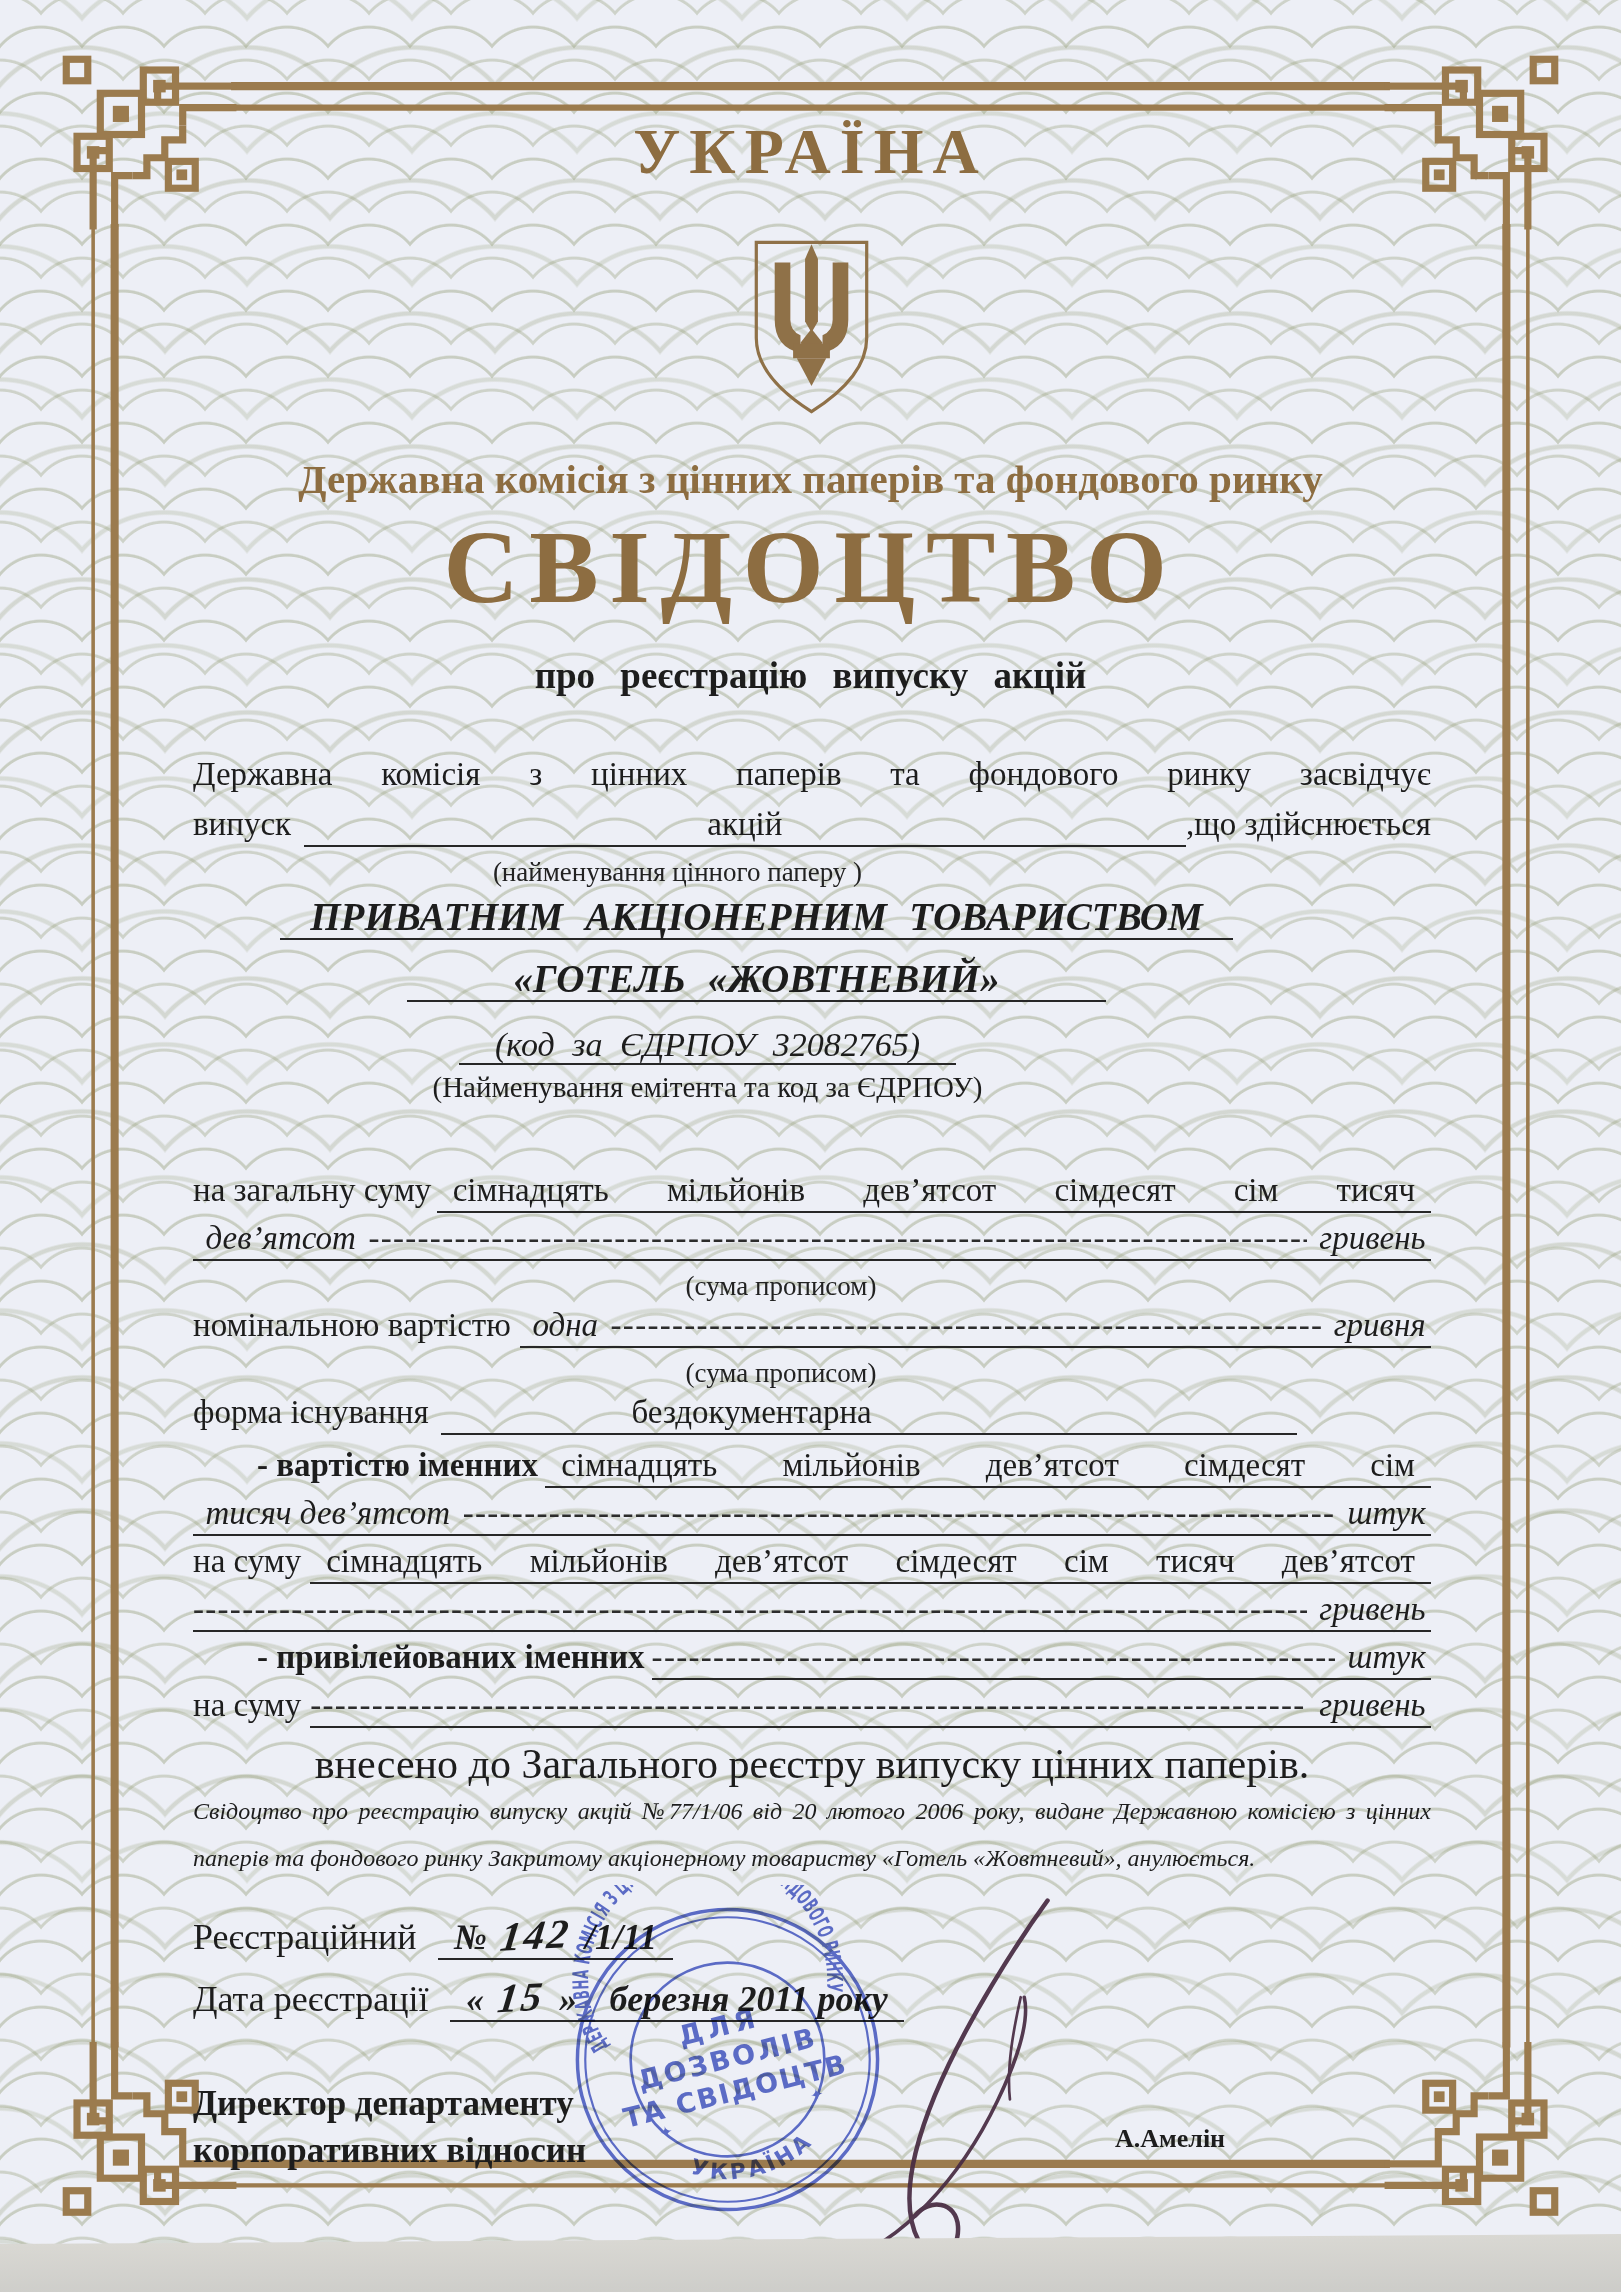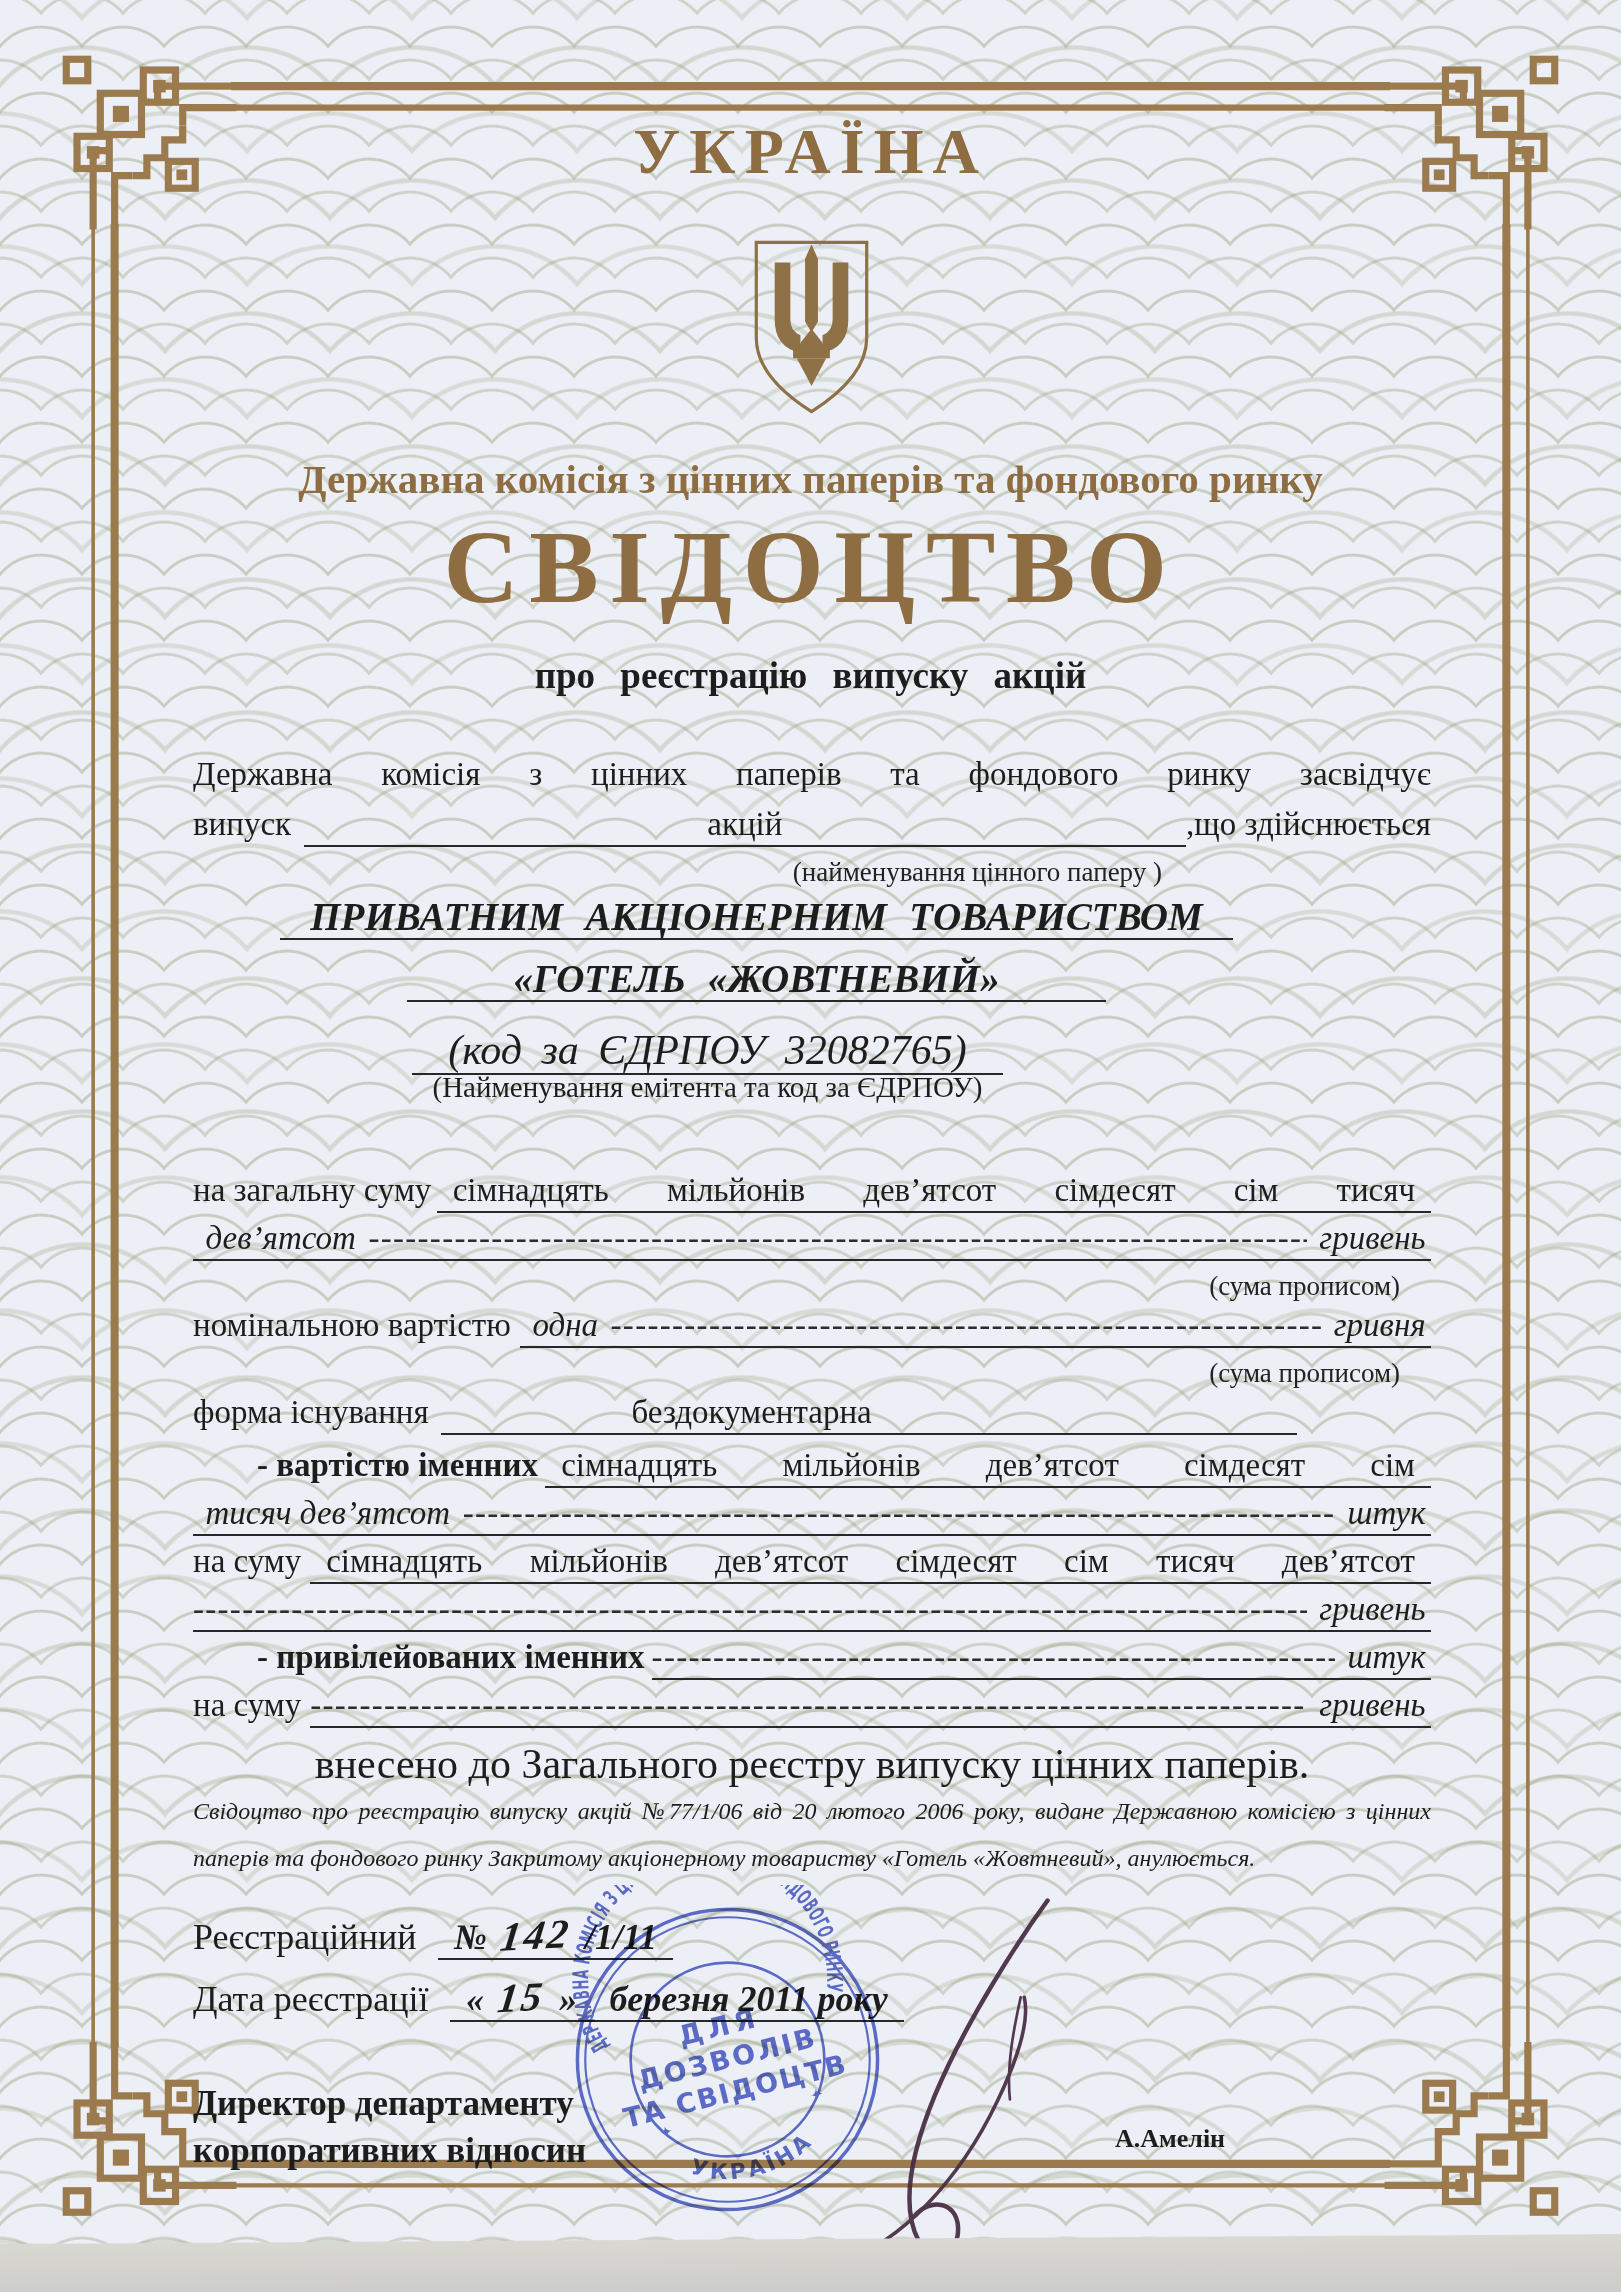--- a/index.html
+++ b/index.html
@@ -32,21 +32,21 @@
   .it{font-style:italic;}
   .b{font-weight:bold;}
   .content{position:absolute;left:193px;width:1238px;font-size:33px;line-height:41px;}
   .fline{display:flex;align-items:baseline;height:48px;font-size:33px;}
   .fill{flex:1;border-bottom:2.7px solid #272727;display:flex;align-items:baseline;min-width:0;}
   .dashes{flex:1;overflow:hidden;white-space:nowrap;letter-spacing:1.3px;color:#2c2c2c;min-width:0;}
   .val{font-style:italic;padding:0 12.5px;white-space:nowrap;}
   .valgrow{flex:1;text-align:justify;text-align-last:justify;padding:0 16px;white-space:nowrap;overflow:hidden;}
   .unit{font-style:italic;padding:0 5.4px 0 12.5px;white-space:nowrap;}
   .lbl{white-space:nowrap;}
-  .cap{font-size:27px;height:39px;text-align:right;color:#222;}
+  .cap{font-size:27px;height:39px;text-align:center;color:#222;}
   .uline{border-bottom:2.7px solid #272727;}
   .hand{display:inline-block;font-style:italic;font-weight:600;transform:skewX(-10deg) rotate(-3deg);letter-spacing:2.7px;}
   .ugroup{display:inline-flex;align-items:baseline;border-bottom:2.7px solid #272727;padding:0 16px;gap:14.3px;}
   svg.stamp{position:absolute;mix-blend-mode:multiply;opacity:.88;}
   svg.sig{position:absolute;}
 </style>
 </head>
 <body>
 
 <div class="page"></div>
@@ -118,21 +118,21 @@
   <div class="cap" style="padding-right:269px;">(найменування цінного паперу )</div>
 </div>
 
 <div class="center" style="top:894px;transform:translateX(-54px);">
   <span class="b it uline" style="font-size:39px;padding:0 30px;word-spacing:12.5px;">ПРИВАТНИМ  АКЦІОНЕРНИМ  ТОВАРИСТВОМ</span>
 </div>
 <div class="center" style="top:956px;transform:translateX(-54px);">
   <span class="b it uline" style="font-size:39px;padding:0 107px;word-spacing:12.5px;">«ГОТЕЛЬ  «ЖОВТНЕВИЙ»</span>
 </div>
 <div class="center" style="top:1026px;transform:translateX(-103px);">
-  <span class="it uline" style="font-size:42px;padding:0 36px;word-spacing:9px;">(код  за  ЄДРПОУ 32082765)</span>
+  <span class="it uline" style="font-size:34px;padding:0 36px;word-spacing:9px;">(код  за  ЄДРПОУ 32082765)</span>
 </div>
 <div class="center" style="top:1071px;transform:translateX(-103px);font-size:29px;">(Найменування емітента та код за ЄДРПОУ)</div>
 
 <div class="content" style="top:1170px;">
   <div class="fline">
     <span class="lbl">на загальну суму</span>
     <span class="fill" style="margin-left:5.4px;">
       <span class="valgrow">сімнадцять мільйонів дев’ятсот сімдесят сім тисяч</span>
     </span>
   </div>

